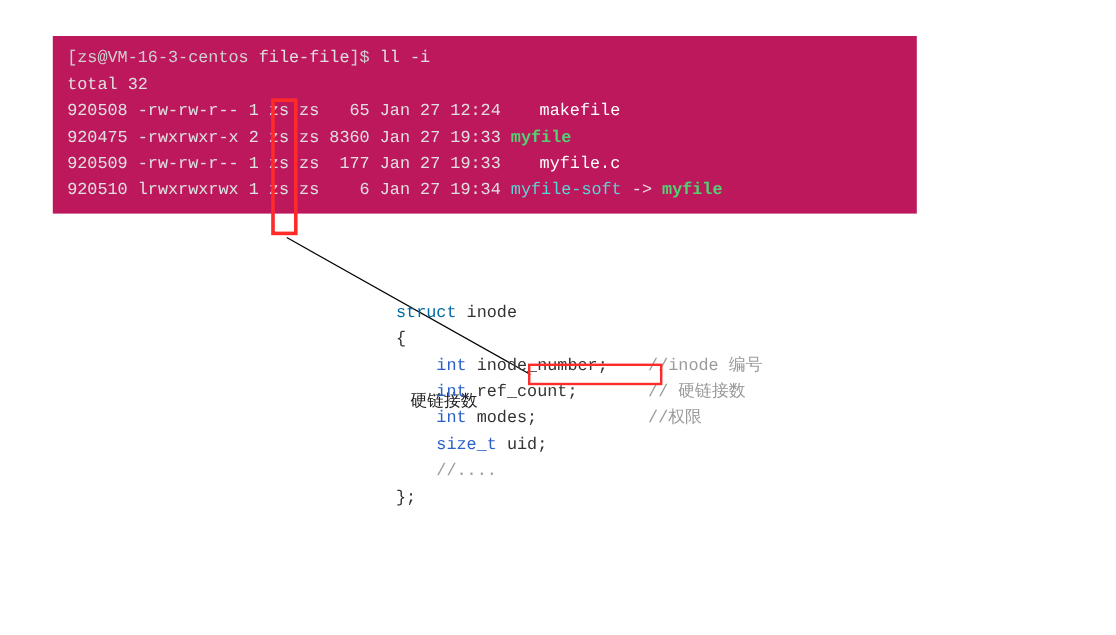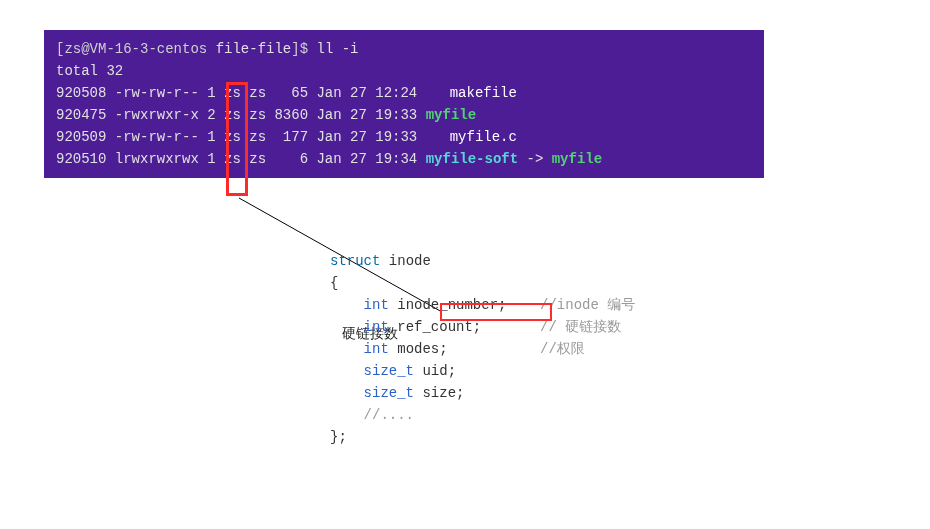--- a/index.html
+++ b/index.html
@@ -9,33 +9,33 @@
       background: #ffffff;
       font-family: "Consolas", "Courier New", monospace;
       position: relative;
       overflow: hidden;
     }
     .terminal {
       position: absolute;
       top: 30px;
       left: 44px;
       width: 720px;
-      background: #4c1d95;
+      background: #be185d;
       padding: 8px 12px;
       font-size: 14px;
       line-height: 22px;
       color: #e0e0e0;
     }
     .term-row { white-space: pre; position: relative; }
     .prompt-bracket { color: #d0d0d0; }
     .prompt-user { color: #d0d0d0; }
     .cmd { color: #e0e0e0; }
     .fn-white { color: #ffffff; margin-left: 24px; }
     .fn-green { color: #52d173; font-weight: bold; }
-    .fn-cyan { color: #58d6d6; font-weight: bold; margin-top: 48px; }
+    .fn-cyan { color: #58d6d6; font-weight: normal; margin-top: 48px; }
     .highlight-box {
       position: absolute;
       border: 3px solid #ff2a2a;
       pointer-events: none;
     }
     .hl-links {
       top: 52px;
       left: 182px;
       width: 22px;
       height: 114px;
@@ -102,18 +102,17 @@
 
 <div class="label-text">硬链接数</div>
 
 <div class="annotation-area">
   <div class="code-line"><span class="kw-struct">struct</span><span> inode</span></div>
   <div class="code-line">{</div>
   <div class="code-line">    <span class="kw-type">int</span><span> inode_number;</span>    <span class="comment">//inode 编号</span></div>
   <div class="code-line">    <span class="kw-type">int</span><span> ref_count;</span>       <span class="comment">// 硬链接数</span></div>
   <div class="code-line">    <span class="kw-type">int</span><span> modes;</span>           <span class="comment">//权限</span></div>
   <div class="code-line">    <span class="kw-type">size_t</span><span> uid;</span></div>
-  <div class="code-line">    <span class="kw-type">size_t</span><span> size;</span></div>
   <div class="code-line">    <span class="comment">//....</span></div>
   <div class="code-line">};</div>
 </div>
 
 <div class="inline-red-box hl-refcount"></div>
 
 </body></html>

